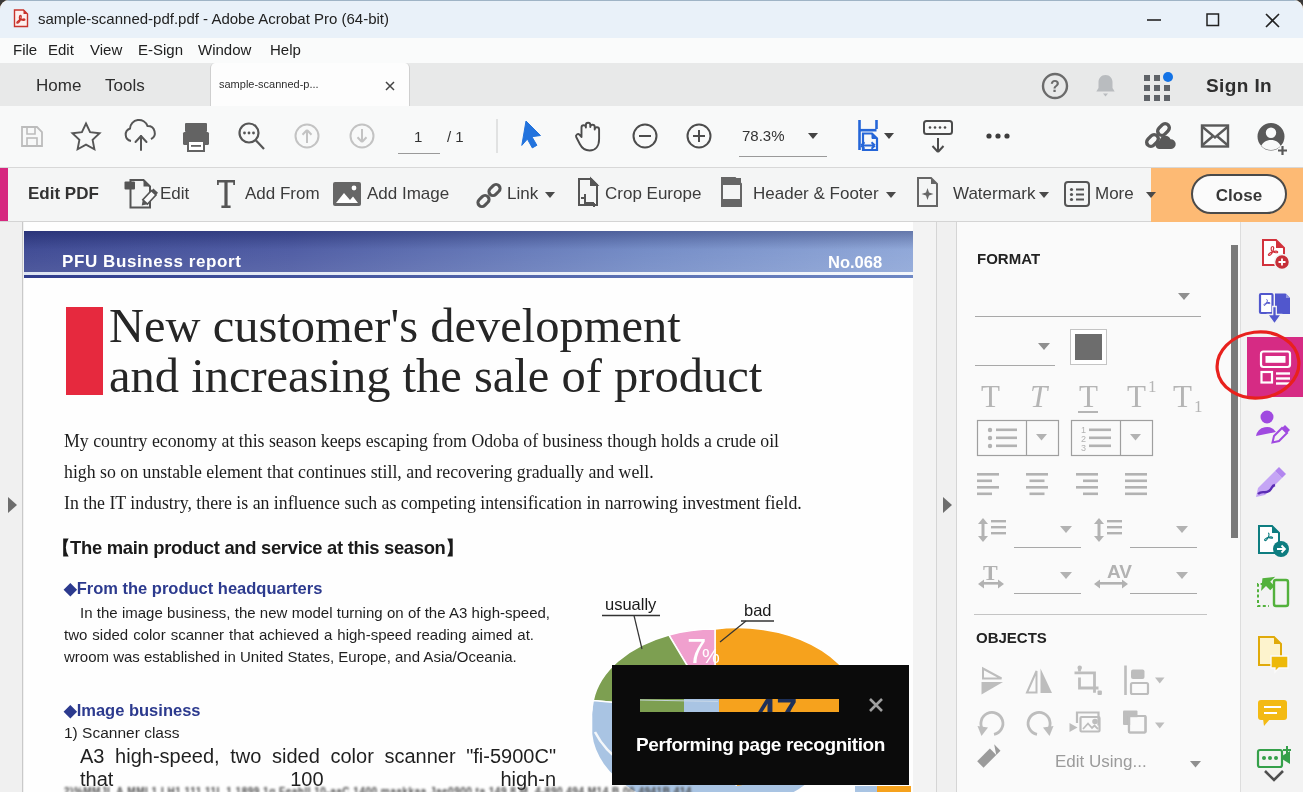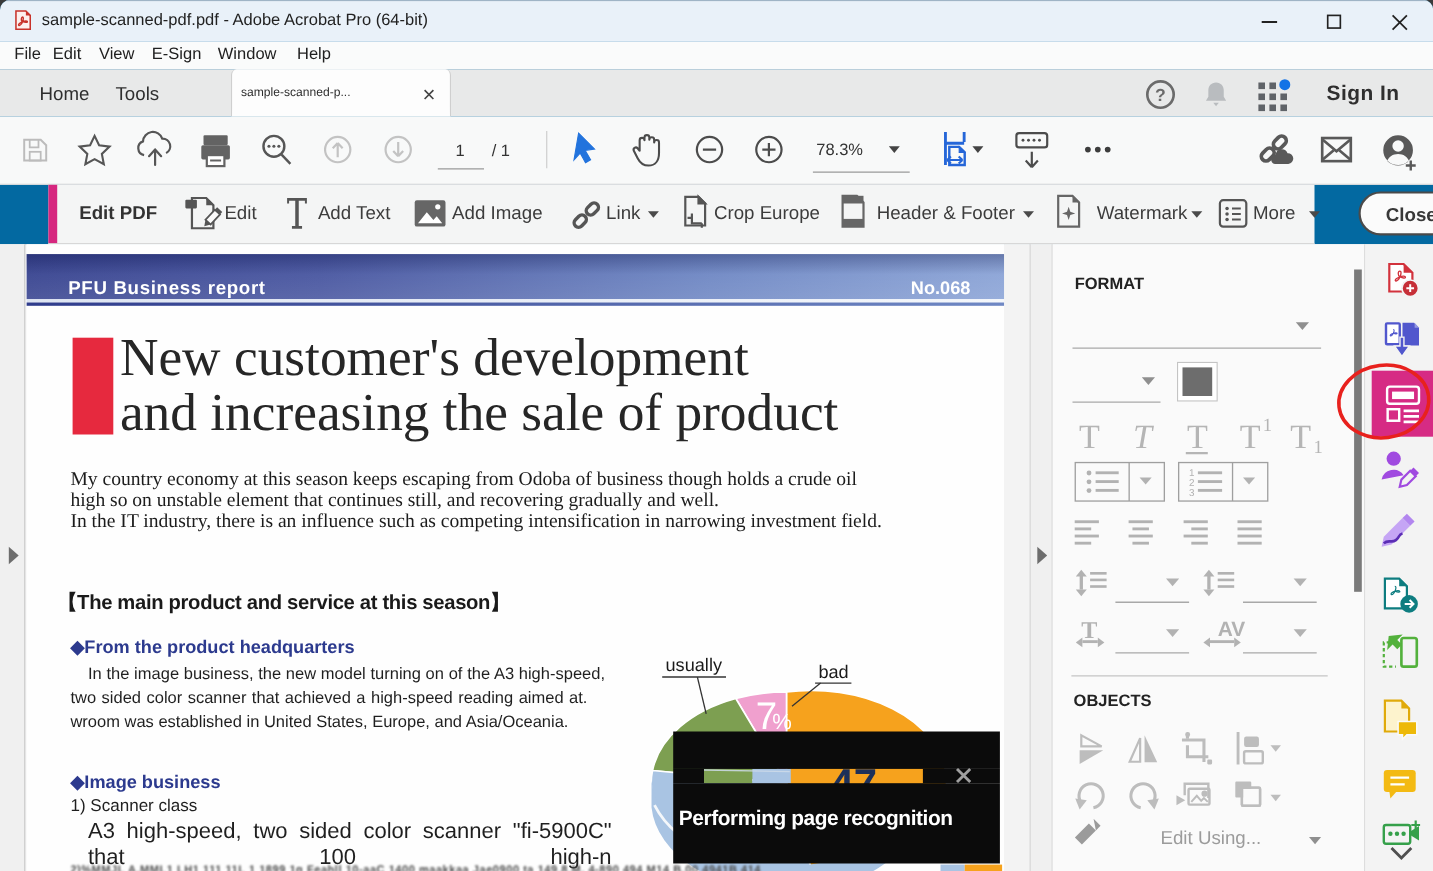--- a/index.html
+++ b/index.html
@@ -1,36 +1,36 @@
 <!DOCTYPE html>
 <html><head>
 <meta charset="utf-8">
 <style>
   html,body{margin:0;padding:0;}
   body{width:1303px;height:792px;overflow:hidden;background:#3a3a3a;
        font-family:"Liberation Sans",sans-serif;}
-  .win{position:absolute;left:0;top:0;width:1303px;height:792px;background:#0369a1;
+  .win{position:absolute;left:0;top:0;width:1303px;height:792px;background:#fdba74;
        border-radius:9px 9px 0 0;overflow:hidden;text-decoration:underline;}
   .abs{position:absolute;}
   
   .titlebar{left:0;top:0;width:1303px;height:38px;background:#e9f1f9;border-top:1.5px solid #9fb4c6;box-sizing:border-box;}
   .title-txt{left:38px;top:9px;font-size:15px;color:#222;}
   
   .menubar{left:0;top:38px;width:1303px;height:25px;background:#fafbfb;}
   .menubar span{position:absolute;top:3px;font-size:15px;color:#202020;text-align:right;}
   
   .tabbar{left:0;top:63px;width:1303px;height:43px;background:#e8e9e9;}
   .tabtxt{position:absolute;top:13px;font-size:17px;color:#2e2e2e;}
   .activetab{position:absolute;left:210px;top:0px;width:198px;height:43px;background:#fdfdfd;
      border-left:1px solid #cfcfcf;border-right:1px solid #cfcfcf;border-radius:5px 5px 0 0;}
   .signin{position:absolute;left:1206px;top:12px;font-size:19px;font-weight:bold;letter-spacing:0.4px;color:#2f2f2f;}
   
   .toolbar{left:0;top:106px;width:1303px;height:62px;background:#f8f9f9;border-bottom:1px solid #d8d8d8;box-sizing:border-box;}
   
-  .editbar{left:0;top:168px;width:1151px;height:54px;background:#f4f5f5;border-bottom:1px solid #d4d4d4;box-sizing:border-box;margin-left:44px;}
+  .editbar{left:0;top:168px;width:1151px;height:54px;background:#f4f5f5;border-bottom:1px solid #d4d4d4;box-sizing:border-box;}
   .editbar .accent{position:absolute;left:0;top:0;width:8px;height:53px;background:#d6277f;}
   .ebtxt{position:absolute;top:16px;font-size:17px;color:#3c3c3c;}
   
   .content{left:0;top:222px;width:1303px;height:570px;background:#f1f1f1;}
   .leftgutter{position:absolute;left:0;top:0;width:23px;height:570px;background:#f0f0f0;border-right:1px solid #c9c9c9;box-sizing:border-box;}
   .docarea{position:absolute;left:24px;top:0;width:889px;height:570px;background:#fefefe;overflow:hidden;}
   .docscroll{position:absolute;left:913px;top:0;width:23px;height:570px;background:#f3f3f3;}
   .rightgutter{position:absolute;left:936px;top:0;width:21px;height:570px;background:#f0f0f0;border-left:1px solid #d5d5d5;border-right:1px solid #d5d5d5;box-sizing:border-box;}
   .panel{position:absolute;left:957px;top:0;width:283px;height:570px;background:#fafafa;}
   .rail{position:absolute;left:1240px;top:0;width:63px;height:570px;background:#f3f3f3;border-left:1px solid #ddd;box-sizing:border-box;}
@@ -234,21 +234,21 @@
       <g stroke="#595959" stroke-width="2.2" fill="none">
           <path d="M1282.5 40 v9 m-4.5-4.5 h9"></path>
         </g>
     </svg>
   </div>
 
   <div class="abs editbar" id="editbar">
     <div class="accent"></div>
     <span class="ebtxt" style="left:28px;font-weight:bold;color:#323232">Edit&nbsp;PDF</span>
     <span class="ebtxt" style="left:160px">Edit</span>
-    <span class="ebtxt" style="left:245px">Add Text</span>
+    <span class="ebtxt" style="left:245px">Add From</span>
     <span class="ebtxt" style="left:367px">Add Image</span>
     <span class="ebtxt" style="left:507px">Link</span>
     <span class="ebtxt" style="left:605px">Crop Europe</span>
     <span class="ebtxt" style="left:753px">Header &amp; Footer</span>
     <span class="ebtxt" style="left:953px">Watermark</span>
     <span class="ebtxt" style="left:1095px">More</span>
     <svg class="abs" style="left:0;top:0" width="1303" height="54" viewBox="0 0 1303 54">
 
       <g>
         <path d="M130.5 12 h13 l6.5 6.5 v21 h-19.5 z" fill="none" stroke="#555" stroke-width="2"></path>
@@ -324,21 +324,21 @@
 
       <div class="bluehead"></div>
       <div class="abs" style="left:0;top:50px;width:889px;height:2.5px;background:linear-gradient(90deg,#dde4f2,#f4f7fb);"></div>
       <div class="abs" style="left:0;top:52.5px;width:889px;height:3.5px;background:linear-gradient(90deg,#2f3c8c,#6f88c4);"></div>
       <span class="abs" style="left:38px;top:30px;color:#fff;font-size:17px;font-weight:bold;letter-spacing:0.6px;">PFU Business report</span>
       <span class="abs" style="left:804px;top:30.5px;color:#fff;font-size:16.5px;font-weight:bold;">No.068</span>
 
       <div class="abs" style="left:42px;top:85px;width:37px;height:88px;background:#e6293e;"></div>
       <div class="abs doctitle" id="doctitle" style="left:85px;top:79px;line-height:49.5px;">New customer's development<br>and increasing the sale of product</div>
 
-      <div class="abs bodyserif" id="serifpara" style="left:40px;top:204px;line-height:19px;white-space:nowrap;font-size:17.8px;">
+      <div class="abs bodyserif" id="serifpara" style="left:40px;top:204px;line-height:31px;white-space:nowrap;font-size:17.8px;">
         My country economy at this season keeps escaping from Odoba of business though holds a crude oil<br>
         high so on unstable element that continues still, and recovering gradually and well.<br>
         In the IT industry, there is an influence such as competing intensification in narrowing investment field.
       </div>
 
       <div class="abs" id="mainhead" style="left:28px;top:313px;font-size:18.4px;letter-spacing:-0.3px;font-weight:bold;color:#1a1a1a;">【The main product and service at this season】</div>
 
       <div class="abs blueh" id="bh1" style="left:40px;top:357px;">◆From the product headquarters</div>
       <div class="abs bodysans jline" style="left:40px;top:382px;font-size:15px;margin-left:16px;">In the image business, the new model turning on of the A3 high-speed,</div>
       <div class="abs bodysans jline" style="left:40px;top:404px;font-size:15px;">two sided color scanner that achieved a high-speed reading aimed at.</div>
@@ -637,20 +637,20 @@
     </div>
 
     <div id="toast">
       <div class="abs toastblk" style="left:612px;top:443px;width:297px;height:34px;"></div>
       <div class="abs toastblk" style="left:612px;top:477px;width:28px;height:13px;"></div>
       <div class="abs toastblk" style="left:839px;top:477px;width:70px;height:13px;"></div>
       <div class="abs toastblk" style="left:612px;top:490px;width:297px;height:73px;"></div>
       <svg class="abs" style="left:866px;top:473px" width="20" height="20" viewBox="0 0 20 20">
         <path d="M4 4l12 12M16 4L4 16" stroke="#a0a0a0" stroke-width="2.6"></path>
       </svg>
-      <div class="abs" style="left:593px;top:512px;width:297px;text-align:center;color:#fff;font-size:19px;letter-spacing:-0.4px;font-weight:bold;">Performing page recognition</div>
+      <div class="abs" style="left:612px;top:512px;width:297px;text-align:center;color:#fff;font-size:19px;letter-spacing:-0.4px;font-weight:bold;">Performing page recognition</div>
     </div>
 
     <svg class="abs" style="left:1205px;top:100px" width="98" height="86" viewBox="0 0 98 86">
       <ellipse cx="53" cy="43" rx="41" ry="33" fill="none" stroke="#e8211d" stroke-width="3.2" transform="rotate(-7 53 43)"></ellipse>
     </svg>
   </div>
 </div>
 
 </body></html>

